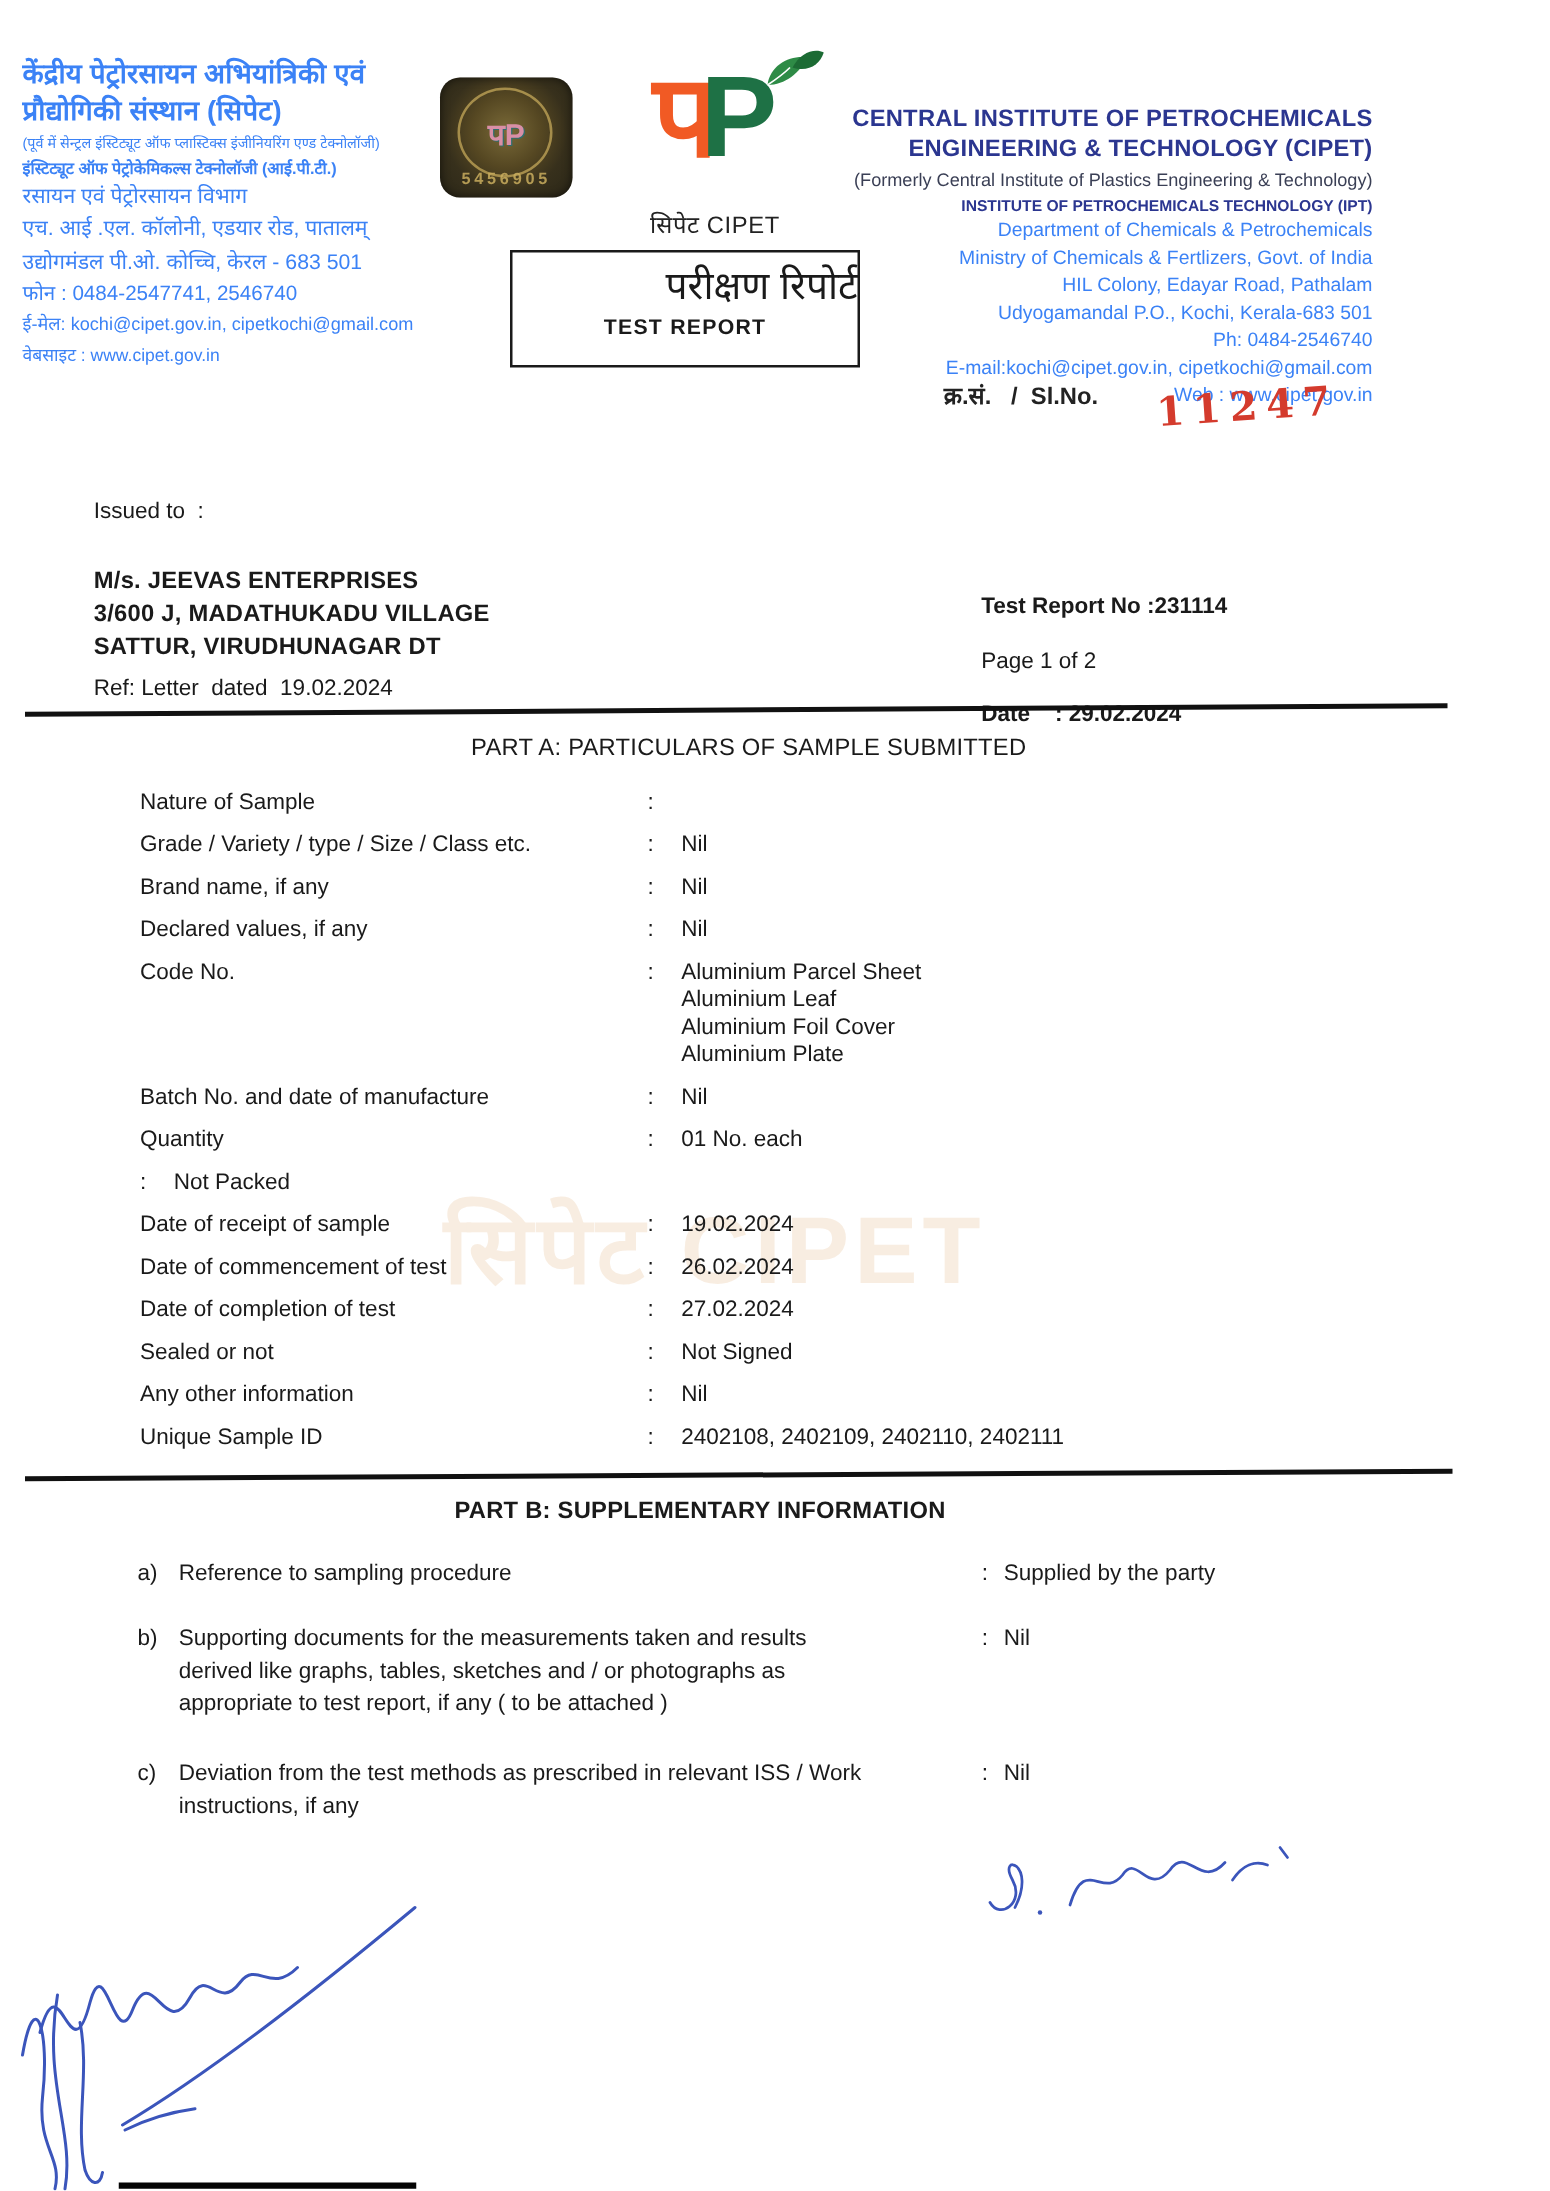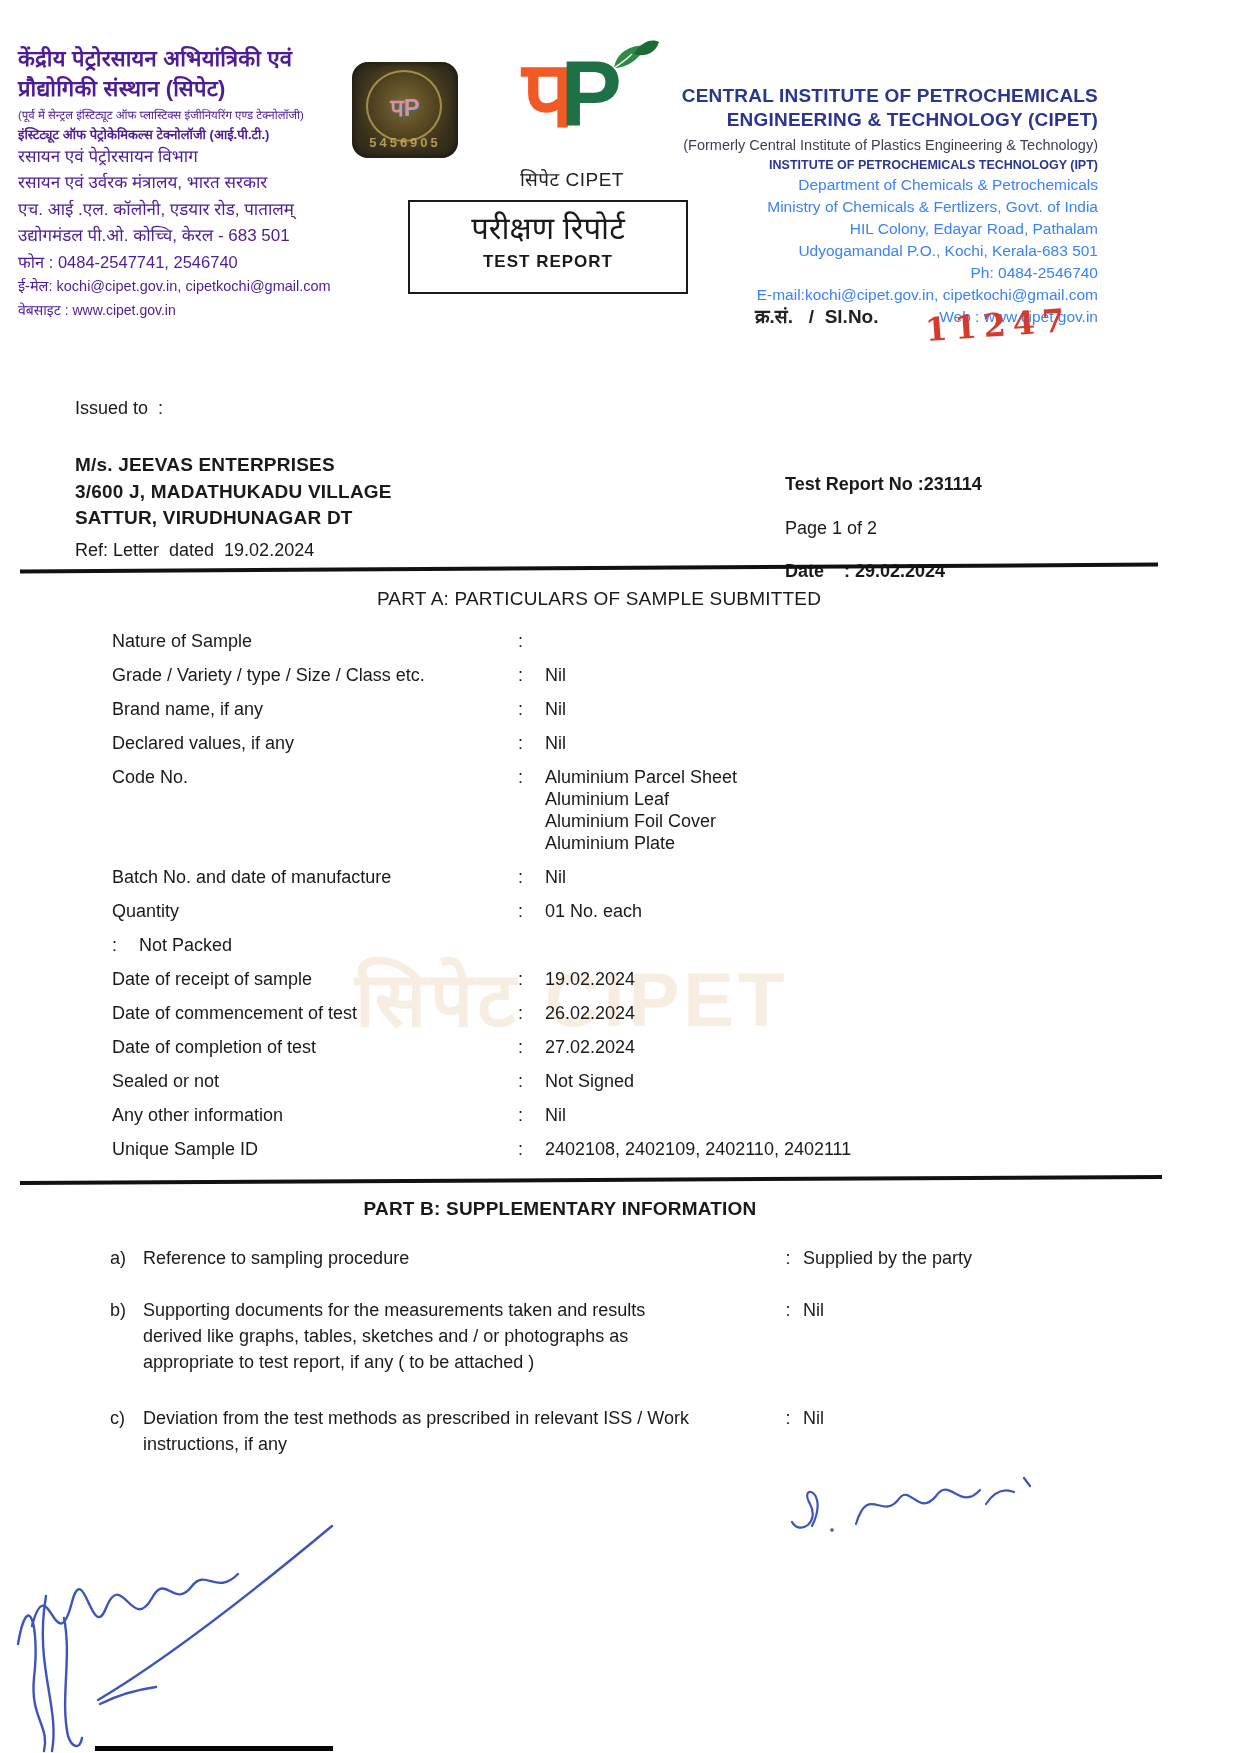--- a/index.html
+++ b/index.html
@@ -3,21 +3,21 @@
 <meta charset="utf-8">
 <style>
   * { margin:0; padding:0; box-sizing:border-box; }
   html,body { background:#e8e8e8; }
   .page {
     position:relative; width:1240px; height:1753px; margin:0 auto;
     background:#ffffff; overflow:hidden;
     font-family:"Liberation Sans", sans-serif; color:#1a1a1a;
   }
   
-  .hdr-left { position:absolute; left:18px; top:44px; width:340px; color:#4c1d95; }
+  .hdr-left { position:absolute; left:18px; top:44px; width:340px; color:#3b82f6; }
   .hl1,.hl2 { font-size:22px; font-weight:700; line-height:1.35; letter-spacing:0.2px; }
   .hl3 { font-size:11.5px; margin-top:4px; line-height:1.5; white-space:nowrap; }
   .hl4 { font-size:13px; font-weight:700; line-height:1.5; white-space:nowrap; }
   .hl5,.hl6,.hl7,.hl8 { font-size:17px; line-height:1.55; }
   .hl9 { font-size:16.5px; line-height:1.55; }
   .hl10 { font-size:14.5px; line-height:1.65; }
   .hl11 { font-size:14px; line-height:1.65; }
   
   .hologram {
     position:absolute; left:352px; top:62px; width:106px; height:96px;
@@ -43,21 +43,21 @@
   .logo-marks { position:relative; height:112px; display:flex; justify-content:center; align-items:flex-start; }
   .logo-pa { font-size:92px; font-weight:800; color:#f15a24; line-height:1; }
   .logo-p  { font-size:92px; font-weight:800; color:#1e7145; line-height:1; margin-left:-14px; }
   .logo-leaves { position:absolute; right:2px; top:-10px; }
   .logo-caption { margin-top:6px; text-align:center; font-size:19px; color:#222; letter-spacing:0.5px; }
   
   .report-box {
     position:absolute; left:408px; top:200px; width:280px; height:94px;
     border:2.5px solid #1a1a1a; text-align:center; padding-top:8px; background:#fff;
   }
-  .report-box .rb-hi { font-size:31px; color:#1a1a1a; line-height:1.2; }
+  .report-box .rb-hi { font-size:31px; color:#1a1a1a; line-height:1.2;text-align:right; }
   .report-box .rb-en { font-size:17px; font-weight:700; letter-spacing:1px; margin-top:5px; }
   
   .hdr-right { position:absolute; left:620px; top:60px; width:478px; text-align:right;margin-top:24px; }
   .hr1,.hr2 { font-size:19px; font-weight:700; color:#2b3690; line-height:1.28; letter-spacing:0.2px; }
   .hr3 { font-size:14.5px; color:#3a3f55; line-height:1.45; margin-top:2px; }
   .hr4 { font-size:12.5px; font-weight:700; color:#2b3690; line-height:1.5; }
   .hr5,.hr6,.hr7,.hr8,.hr9,.hr10,.hr11 { font-size:15.5px; color:#3b82f6; line-height:1.42; }
   
   .serial-label {
     position:absolute; left:755px; top:303px; font-size:19px; font-weight:700;
@@ -114,21 +114,20 @@
   <div class="watermark">सिपेट CIPET</div>
 
   <div class="content-layer">
 
     <div class="hdr-left">
       <div class="hl1">केंद्रीय पेट्रोरसायन अभियांत्रिकी एवं</div>
       <div class="hl2">प्रौद्योगिकी संस्थान (सिपेट)</div>
       <div class="hl3">(पूर्व में सेन्ट्रल  इंस्टिट्यूट ऑफ प्लास्टिक्स इंजीनियरिंग एण्ड टेक्नोलॉजी)</div>
       <div class="hl4">इंस्टिट्यूट ऑफ पेट्रोकेमिकल्स टेक्नोलॉजी (आई.पी.टी.)</div>
       <div class="hl5">रसायन एवं पेट्रोरसायन विभाग</div>
-      <div class="hl6">रसायन एवं उर्वरक मंत्रालय, भारत सरकार</div>
       <div class="hl7">एच. आई .एल. कॉलोनी, एडयार रोड, पातालम्</div>
       <div class="hl8">उद्योगमंडल पी.ओ. कोच्चि, केरल - 683 501</div>
       <div class="hl9">फोन : 0484-2547741, 2546740</div>
       <div class="hl10">ई-मेल: kochi@cipet.gov.in, cipetkochi@gmail.com</div>
       <div class="hl11">वेबसाइट : www.cipet.gov.in</div>
     </div>
 
     <div class="hologram">
       <div class="ring"></div>
       <div class="holo-pp">पP</div>

